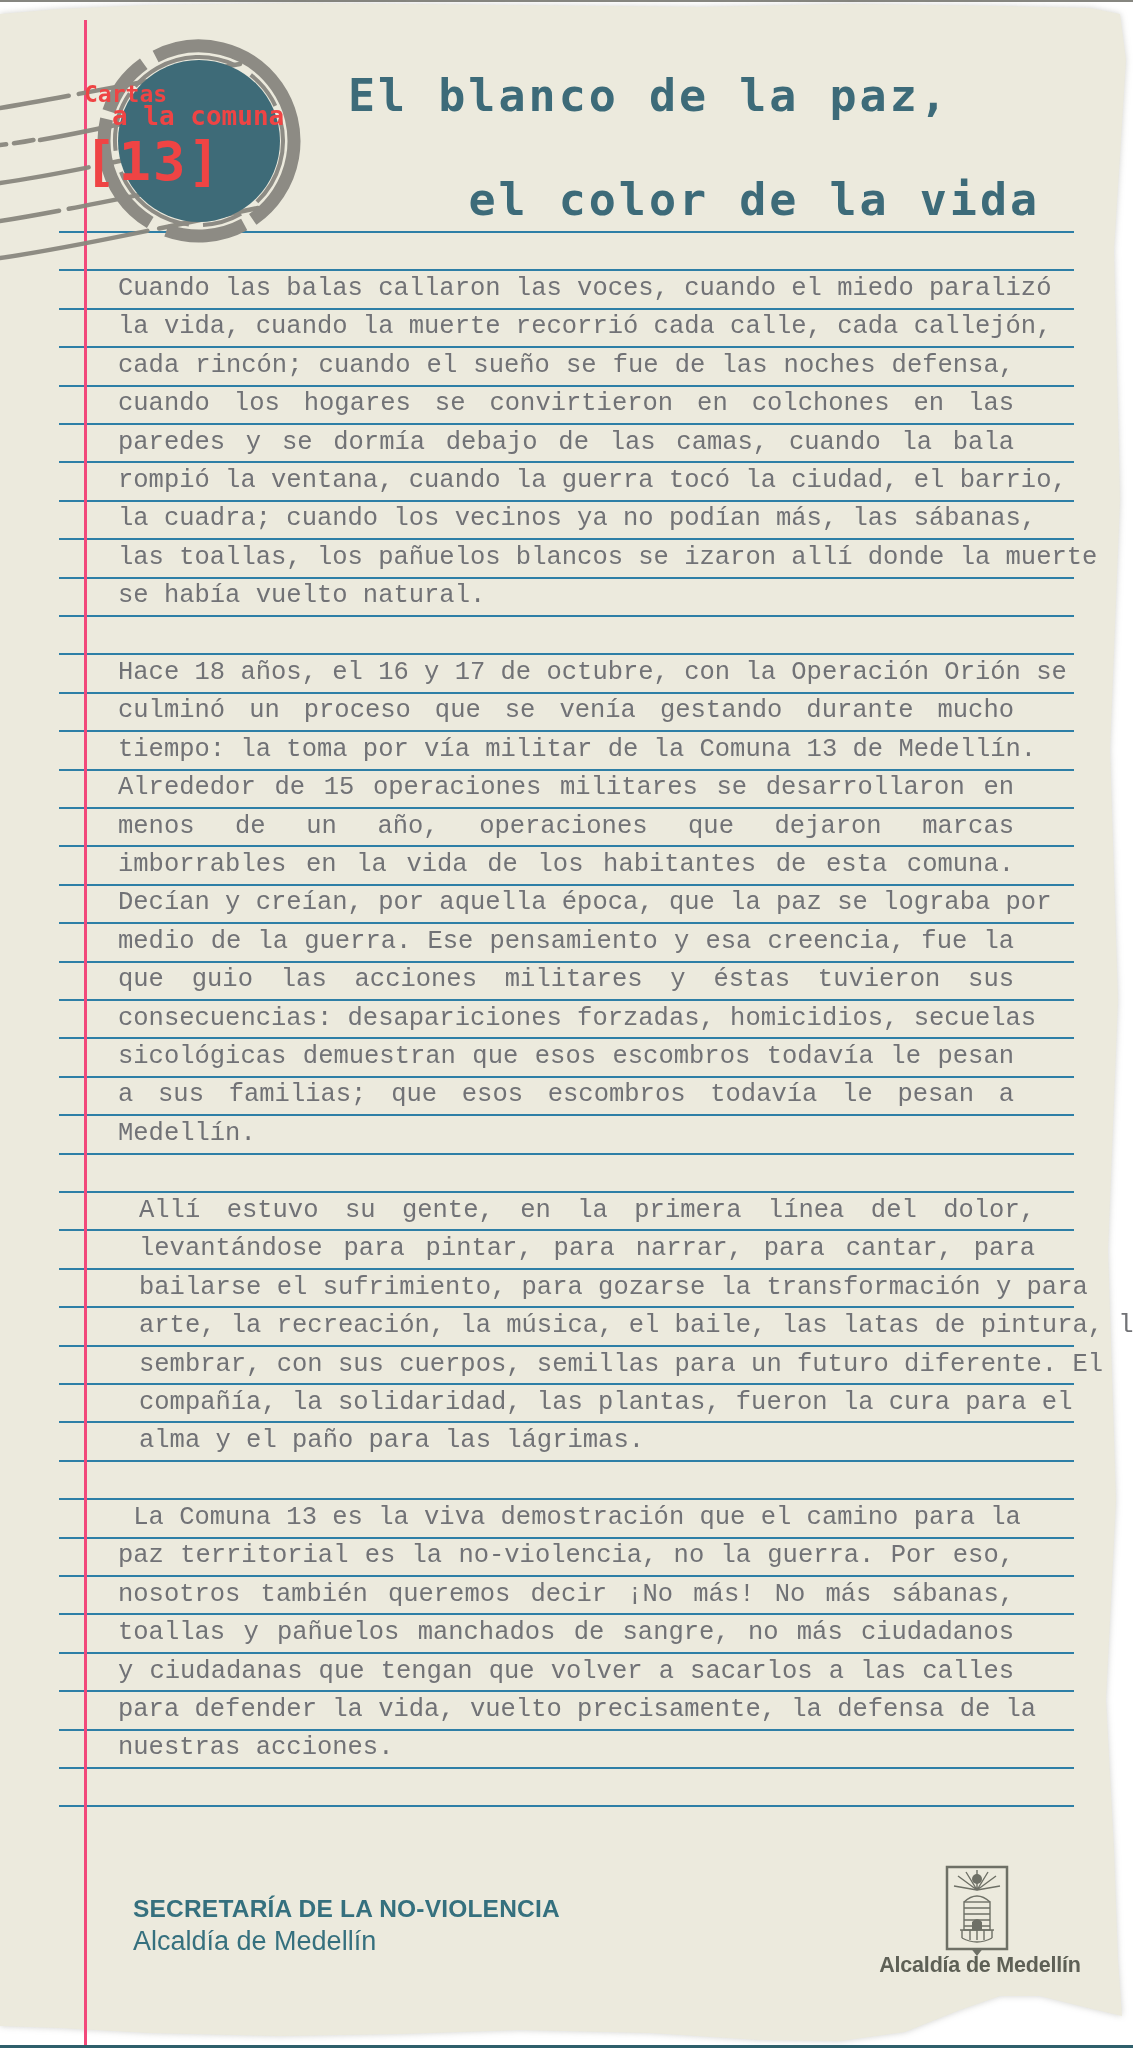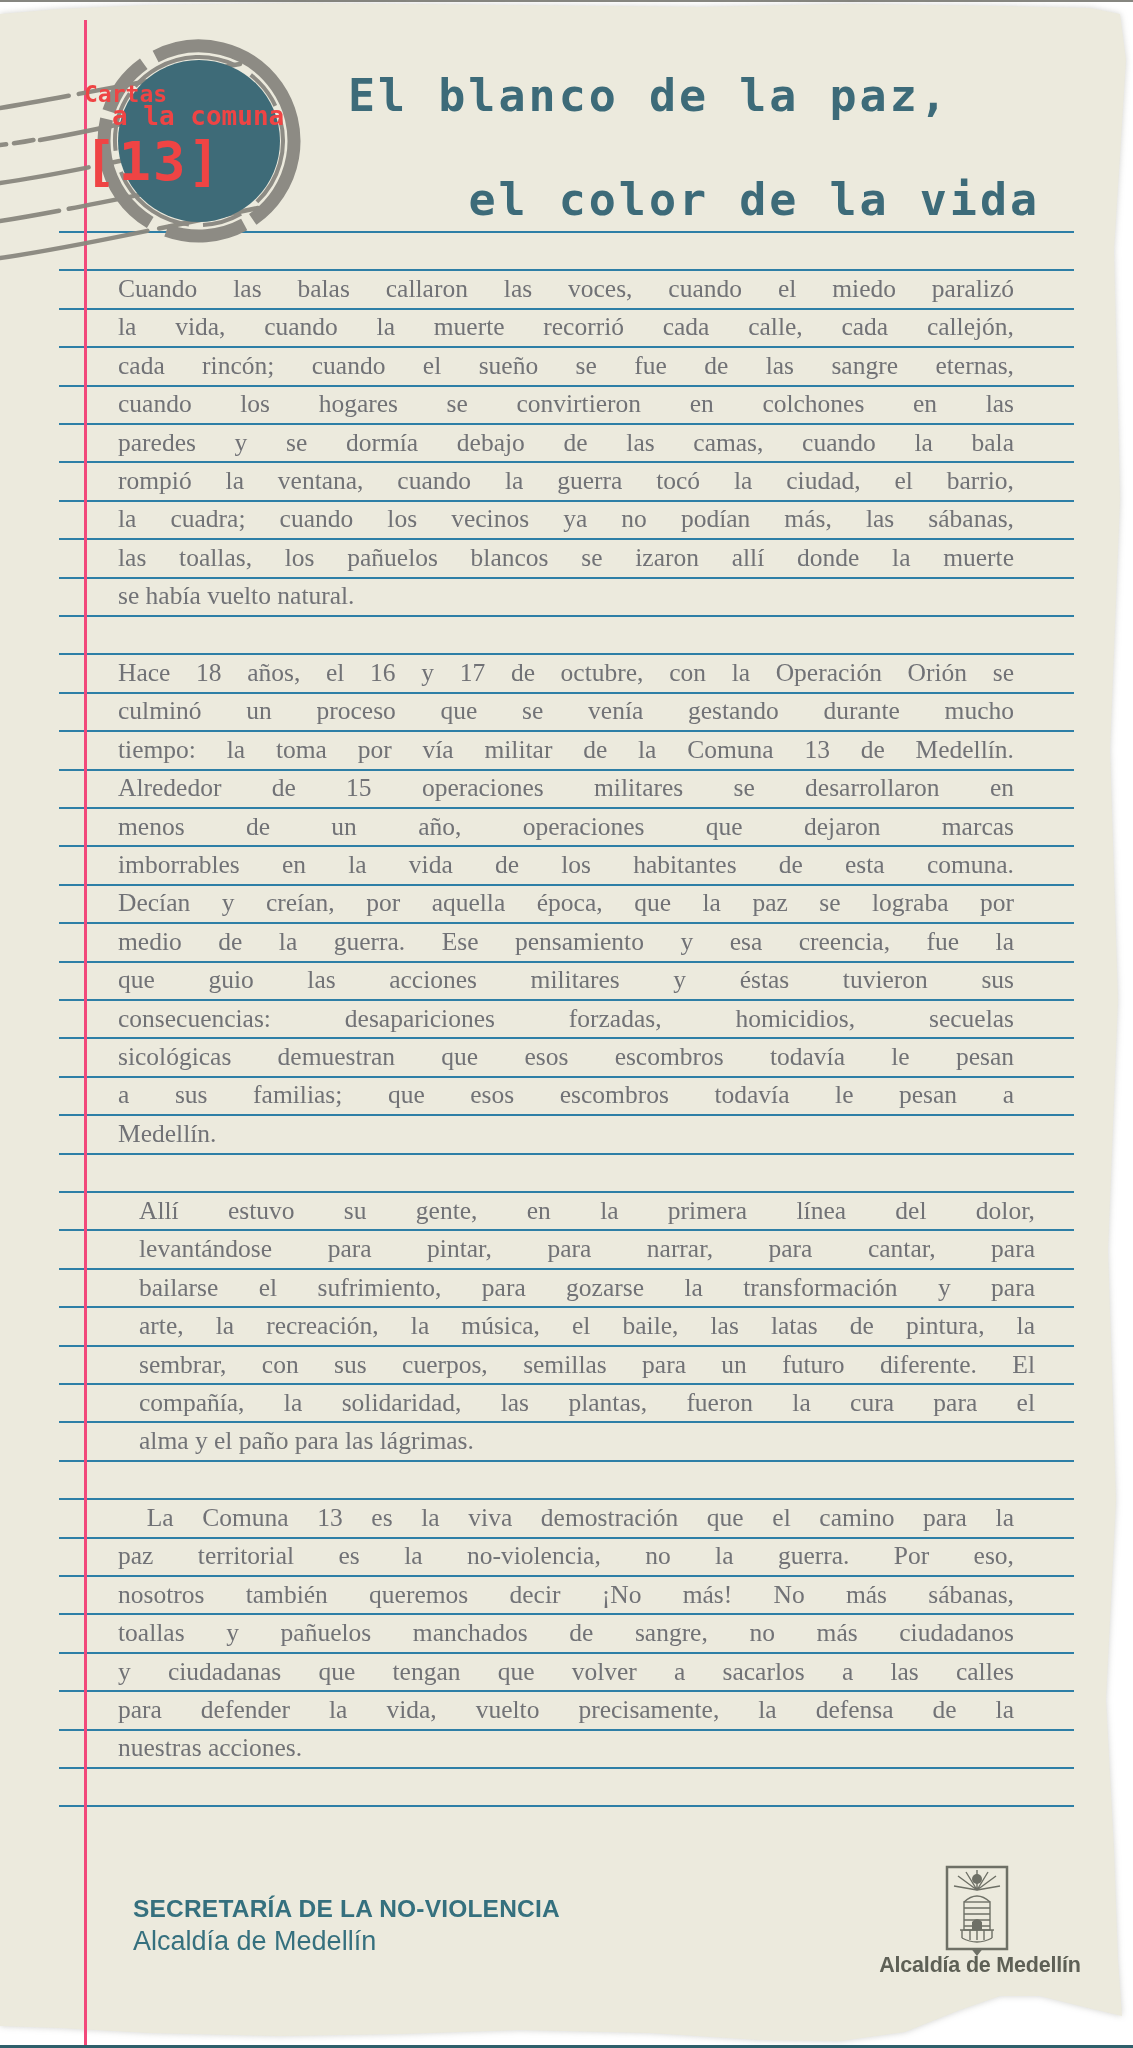--- a/index.html
+++ b/index.html
@@ -28,21 +28,21 @@
     font-family:"DejaVu Sans Mono",monospace;font-weight:bold;}
   #stamp-line1{top:56px;font-size:23px;line-height:24px;}
   #stamp-line2{top:78px;font-size:26px;line-height:24px;padding-left:28px;}
   #stamp-number{top:104px;font-size:54px;line-height:64px;letter-spacing:2px;}
   
   #title{position:absolute;left:348px;top:70px;color:#3d6b79;
     font-family:"DejaVu Sans Mono",monospace;font-weight:bold;
     font-size:45px;line-height:52px;letter-spacing:3px;white-space:pre;}
   
   .para{position:absolute;left:118px;width:896px;color:#717276;
-    font-family:Liberation Serif, serif;font-size:25.5px;}
+    font-family:Liberation Mono, monospace;font-size:25.5px;}
   .para .line{height:38.4px;line-height:38.4px;text-align:justify;text-align-last:justify;
     white-space:nowrap;}
   .para .line.last{text-align-last:left;}
   #para-0{top:270px;} #para-1{top:654px;} #para-2{top:1192px;margin-left:21px;} #para-3{top:1499px;}
   
   #footer-left{position:absolute;left:133px;top:1894px;color:#35707e;}
   #footer-secretariat{font-size:24.5px;font-weight:bold;letter-spacing:.2px;line-height:30px;}
   #footer-city{font-size:27px;font-weight:normal;line-height:34px;}
   #crest{position:absolute;left:944px;top:1864px;}
   #crest-caption{position:absolute;left:872px;top:1953px;width:216px;text-align:center;
@@ -84,21 +84,21 @@
     <div id="stamp-number" class="stamp-text">[13]</div>
   </div>
 
   <div id="title"><span>El blanco de la paz,</span><br>
     <span>el color de la vida</span>
   </div>
 
   <div id="para-0" class="para">
       <div class="line">Cuando las balas callaron las voces, cuando el miedo paralizó</div>
       <div class="line">la vida, cuando la muerte recorrió cada calle, cada callejón,</div>
-      <div class="line">cada rincón; cuando el sueño se fue de las sangre eternas,</div>
+      <div class="line">cada rincón; cuando el sueño se fue de las noches defensa,</div>
       <div class="line">cuando los hogares se convirtieron en colchones en las</div>
       <div class="line">paredes y se dormía debajo de las camas, cuando la bala</div>
       <div class="line">rompió la ventana, cuando la guerra tocó la ciudad, el barrio,</div>
       <div class="line">la cuadra; cuando los vecinos ya no podían más, las sábanas,</div>
       <div class="line">las toallas, los pañuelos blancos se izaron allí donde la muerte</div>
       <div class="line last">se había vuelto natural.</div>
     </div>
   <div id="para-1" class="para">
       <div class="line">Hace 18 años, el 16 y 17 de octubre, con la Operación Orión se</div>
       <div class="line">culminó un proceso que se venía gestando durante mucho</div>

